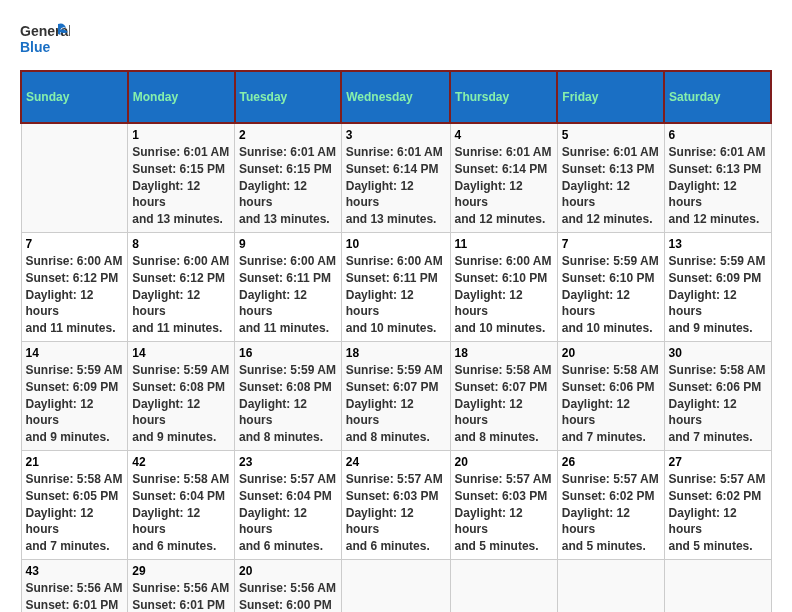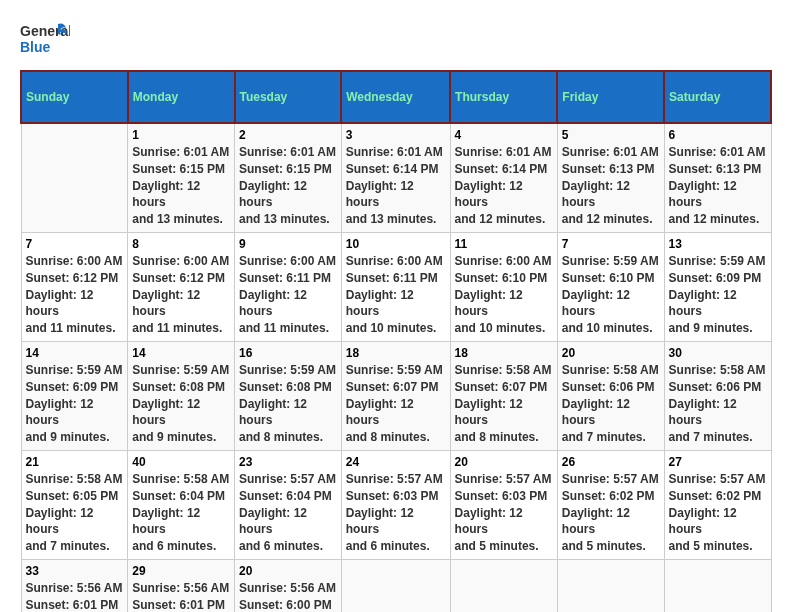--- a/index.html
+++ b/index.html
@@ -244,21 +244,21 @@
       </tr>
       <tr>
         <td>
           <div class="day-num">21</div>
           <div class="day-info" style="white-space: pre-line;">Sunrise: 5:58 AM
 Sunset: 6:05 PM
 Daylight: 12 hours
 and 7 minutes.</div>
         </td>
         <td>
-          <div class="day-num">40</div>
+          <div class="day-num">42</div>
           <div class="day-info" style="white-space: pre-line;">Sunrise: 5:58 AM
 Sunset: 6:04 PM
 Daylight: 12 hours
 and 6 minutes.</div>
         </td>
         <td>
           <div class="day-num">23</div>
           <div class="day-info" style="white-space: pre-line;">Sunrise: 5:57 AM
 Sunset: 6:04 PM
 Daylight: 12 hours
@@ -288,21 +288,21 @@
         <td>
           <div class="day-num">27</div>
           <div class="day-info" style="white-space: pre-line;">Sunrise: 5:57 AM
 Sunset: 6:02 PM
 Daylight: 12 hours
 and 5 minutes.</div>
         </td>
       </tr>
       <tr>
         <td>
-          <div class="day-num">33</div>
+          <div class="day-num">43</div>
           <div class="day-info" style="white-space: pre-line;">Sunrise: 5:56 AM
 Sunset: 6:01 PM
 Daylight: 12 hours
 and 4 minutes.</div>
         </td>
         <td>
           <div class="day-num">29</div>
           <div class="day-info" style="white-space: pre-line;">Sunrise: 5:56 AM
 Sunset: 6:01 PM
 Daylight: 12 hours

